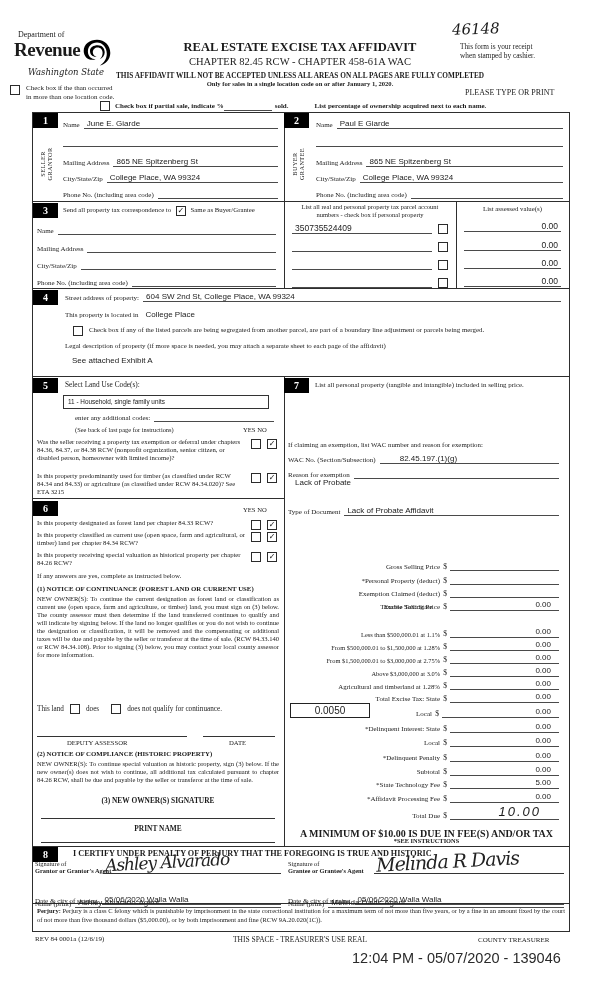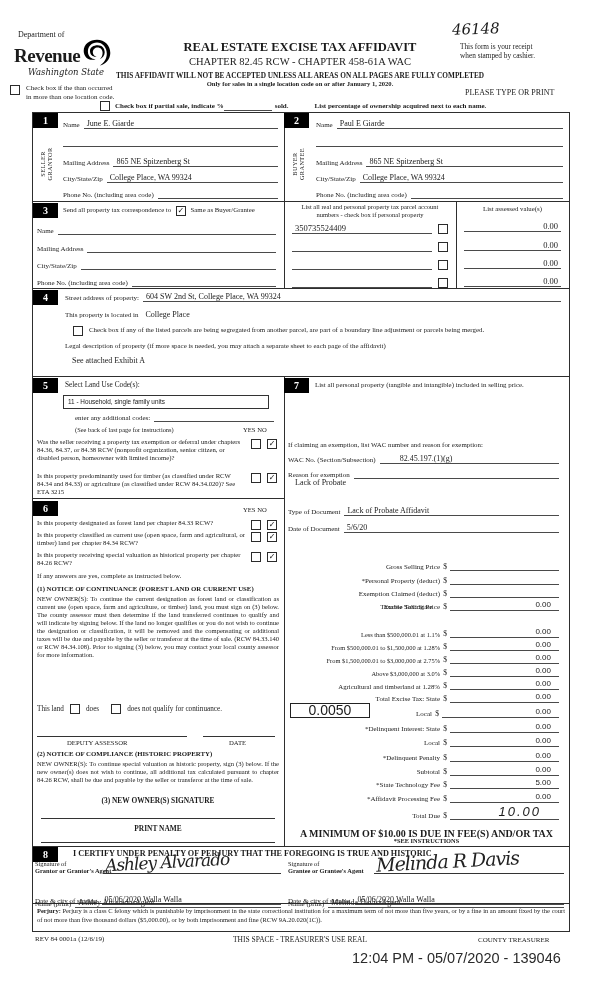--- a/index.html
+++ b/index.html
@@ -10,41 +10,41 @@
   .fill{font-family:"Liberation Sans",sans-serif}
   .hand{font-family:"DejaVu Serif",serif;font-style:italic}
   .cb{display:inline-block;width:8px;height:8px;border:1px solid #2b2b2b;background:#fff;font:bold 8px/8px "DejaVu Sans",sans-serif;text-align:center;vertical-align:-1px;color:#111;flex:0 0 8px}
   .secnum{position:absolute;width:25px;height:15px;background:#000;color:#fff;font:bold 10px/15px "Liberation Serif",serif;text-align:center}
   .table{position:absolute;left:32px;top:112px;width:536px;height:818px;border:1.5px solid #2e2e2e}
   .hline{position:absolute;left:0;right:0;border-top:1px solid #2e2e2e}
   .vline{position:absolute;border-left:1px solid #2e2e2e}
   .frow{position:absolute;display:flex;align-items:flex-end;font-size:7px}
   .frow .lb{white-space:nowrap;padding-right:4px}
   .ul{flex:1;border-bottom:1px solid #4a4a4a;min-height:9px}
-  .val{font-family:Liberation Serif, serif;font-size:8px;padding:0 3px;white-space:nowrap}
+  .val{font-family:Liberation Sans, sans-serif;font-size:8px;padding:0 3px;white-space:nowrap}
   .role{position:absolute;font-size:6.3px;letter-spacing:.4px;text-align:center;line-height:7px;transform:rotate(-90deg)}
   .q{position:absolute;display:flex;font-size:6.7px;line-height:8px}
   .q .qt{flex:1;padding-right:5px}
   .q .qc{flex:0 0 28px;display:flex;gap:6px;align-items:flex-start;padding-top:1px}
   .mrow{position:absolute;left:6px;right:10px;display:flex;align-items:flex-end;height:13px}
   .mlab{flex:0 0 150px;text-align:right;font-size:7px;white-space:nowrap}
   .mlab.sm{font-size:6.4px}
   .dol{flex:0 0 10px;text-align:center;font-size:7.5px}
   .mline{flex:1;border-bottom:1px solid #4a4a4a;text-align:right;font-family:"Liberation Sans",sans-serif;font-size:8px;padding-right:8px;min-height:10px}
   .notice{font-size:6.55px;line-height:8px;text-align:justify}
   .sig{position:absolute;font-family:"DejaVu Serif",serif;font-style:italic;font-size:17px;white-space:nowrap;transform:rotate(-3deg);color:#222;letter-spacing:-1px}
 </style>
 </head>
 <body>
 
 <div class="page">
 
   <div class="abs" style="left:14px;top:30px">
     <div style="font-size:8px;padding-left:4px">Department of</div>
-    <div style="display:flex;align-items:flex-end">
+    <div style="display:flex;align-items:flex-start">
       <span class="b" style="font-size:19px;letter-spacing:-.5px">Revenue</span>
       <svg width="30" height="28" viewBox="0 0 40 40" style="margin-left:2px">
         <path fill="#000" d="M20 1c11 0 19 8 19 19 0 9-7 16-15 18 6-4 10-10 10-17C34 12 28 5 20 5 12 5 7 11 7 18c0 7 5 11 11 11-9 3-17-3-17-12C1 7 10 1 20 1z"></path>
         <path fill="#000" d="M21 9c6 0 10 4 10 10 0 5-3 8-7 10 3-3 4-6 4-9 0-5-3-8-7-8-4 0-7 3-7 7 0 4 3 6 6 6-5 1-10-2-10-8 0-5 5-8 11-8z"></path>
       </svg>
     </div>
     <div class="hand" style="font-size:8.5px;padding-left:14px">Washington State</div>
   </div>
 
   <div class="abs hand" style="left:452px;top:20px;font-size:15px;transform:rotate(-2deg)">46148</div>
@@ -305,24 +305,20 @@
       <div class="frow" style="left:4px;top:93px;right:10px">
         <span class="lb">Reason for exemption</span>
         <span class="ul"></span>
       </div>
       <div class="abs val" style="left:8px;top:102px">Lack of Probate</div>
 
       <div class="frow" style="left:4px;top:130px;right:10px">
         <span class="lb">Type of Document</span>
         <span class="ul"><span class="val">Lack of Probate Affidavit</span></span>
       </div>
-      <div class="frow" style="left:4px;top:147px;right:10px">
-        <span class="lb">Date of Document</span>
-        <span class="ul"><span class="val">5/6/20</span></span>
-      </div>
 
       <div class="mrow" style="top:182px">
         <span class="mlab">Gross Selling Price</span>
           <span class="dol">$</span>
         <span class="mline"></span>
       </div>
       <div class="mrow" style="top:196px">
         <span class="mlab">*Personal Property (deduct)</span>
           <span class="dol">$</span>
         <span class="mline"></span>
@@ -362,21 +358,21 @@
         <span class="mlab sm" style="font-size:6.8px">Agricultural and timberland at 1.28%</span>
           <span class="dol">$</span>
         <span class="mline">0.00</span>
       </div>
       <div class="mrow" style="top:314px">
         <span class="mlab">Total Excise Tax: State</span>
           <span class="dol">$</span>
         <span class="mline">0.00</span>
       </div>
       <div class="mrow" style="top:329px">
-        <span class="fill" style="flex:0 0 78px;border:1.2px solid #222;text-align:center;font-size:14px;height:13px;line-height:13px;margin-right:6px">0.0050</span>
+        <span class="fill" style="flex:0 0 78px;border:1.2px solid #222;text-align:center;font-size:10px;height:13px;line-height:13px;margin-right:6px">0.0050</span>
         <span class="mlab" style="flex:0 0 56px">Local</span>
           <span class="dol">$</span>
         <span class="mline">0.00</span>
       </div>
       <div class="mrow" style="top:344px">
         <span class="mlab">*Delinquent Interest: State</span>
           <span class="dol">$</span>
         <span class="mline">0.00</span>
       </div>
       <div class="mrow" style="top:358px">

